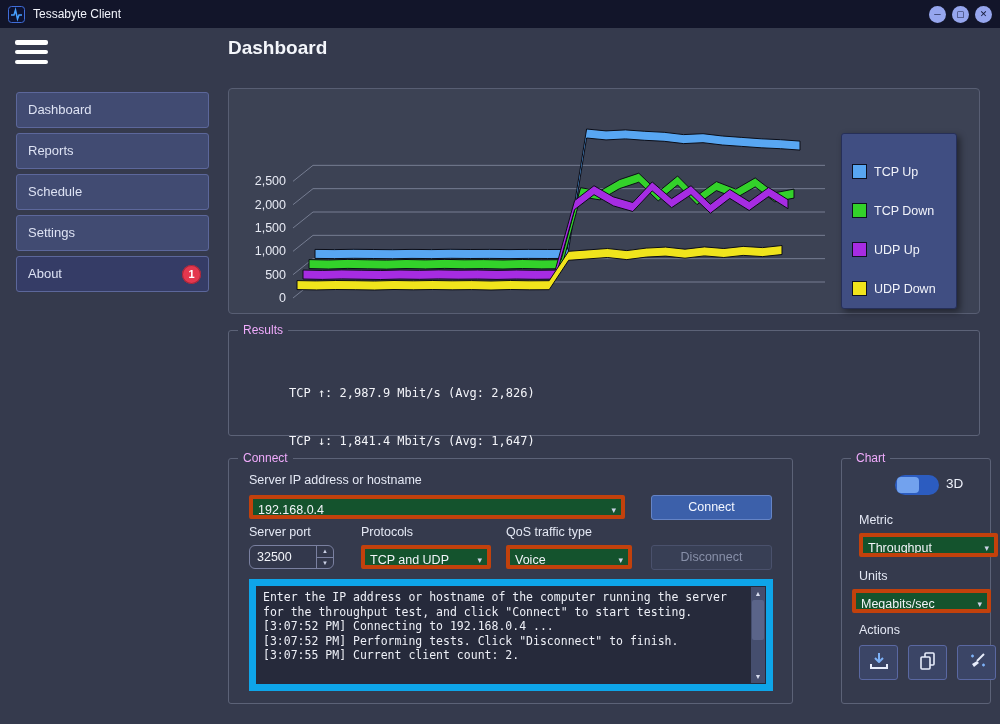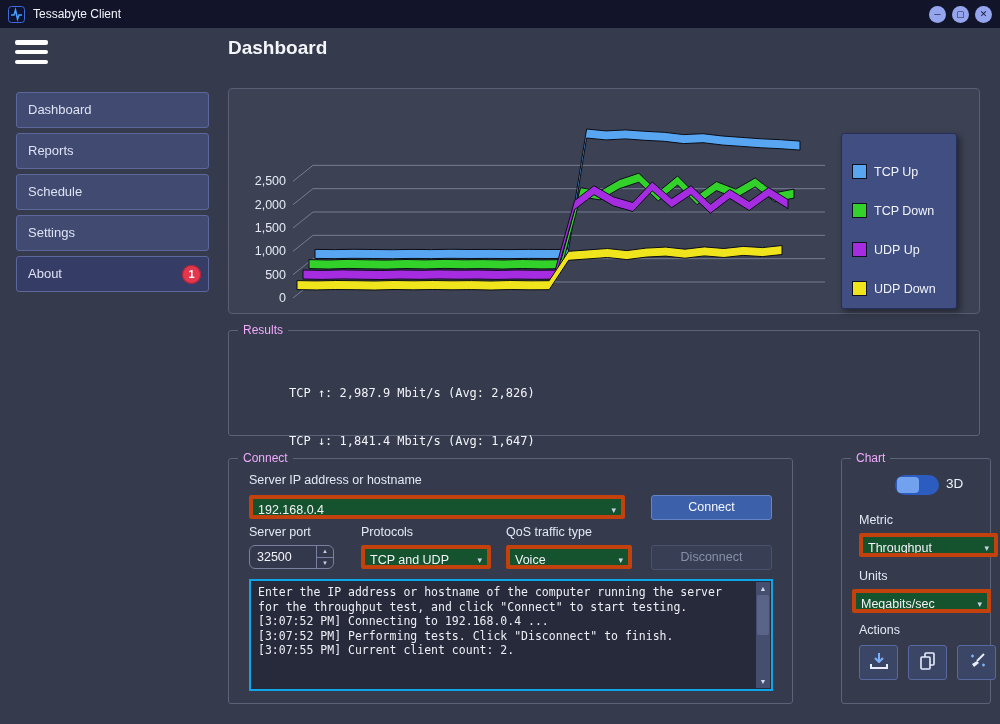--- a/index.html
+++ b/index.html
@@ -58,21 +58,21 @@
     color:#f2f4f9;font-size:12.5px;line-height:22px;box-sizing:border-box;height:24px;}
   .spin-value{padding-left:7px;}
   .spin-rail{position:absolute;right:0;top:0;bottom:0;width:16px;border-left:1px solid #7a80a0;
     display:flex;flex-direction:column;}
   .spin-up,.spin-down{flex:1;font-size:6px;color:#ccd2e6;text-align:center;line-height:11px;}
   .spin-up{border-bottom:1px solid #7a80a0;}
   .btn{position:absolute;border-radius:3px;font-size:12.5px;text-align:center;box-sizing:border-box;height:25px;line-height:23px;}
   .btn-primary{background:#3c60aa;border:1px solid #6584c6;color:#f4f7ff;}
   .btn-disabled{background:#383f55;border:1px solid #4a516c;color:#8890a9;}
   .log{position:absolute;left:20px;top:120px;width:524px;height:112px;background:#262a3b;
-    border:2px solid #0ea5e9;box-sizing:border-box;text-decoration:underline;}
+    border:7px solid #0ea5e9;box-sizing:border-box;text-decoration:underline;}
   .log-text{position:absolute;left:7px;top:4px;right:20px;bottom:4px;overflow:hidden;
     color:#edeff6;font-family:"DejaVu Sans Mono",monospace;font-size:11.5px;line-height:14.5px;
     white-space:pre-wrap;}
   .scrollbar{position:absolute;right:1px;top:1px;bottom:1px;width:14px;background:#454e6e;}
   .sb-up,.sb-down{position:absolute;left:0;right:0;height:13px;font-size:7px;color:#d9deef;
     text-align:center;line-height:13px;}
   .sb-up{top:0;} .sb-down{bottom:0;}
   .sb-thumb{position:absolute;top:13px;height:40px;left:1px;right:1px;background:#5a6489;border-radius:2px;}
   
   .toggle{position:absolute;left:53px;top:16px;width:44px;height:20px;border-radius:10px;background:#2c5cc0;}

